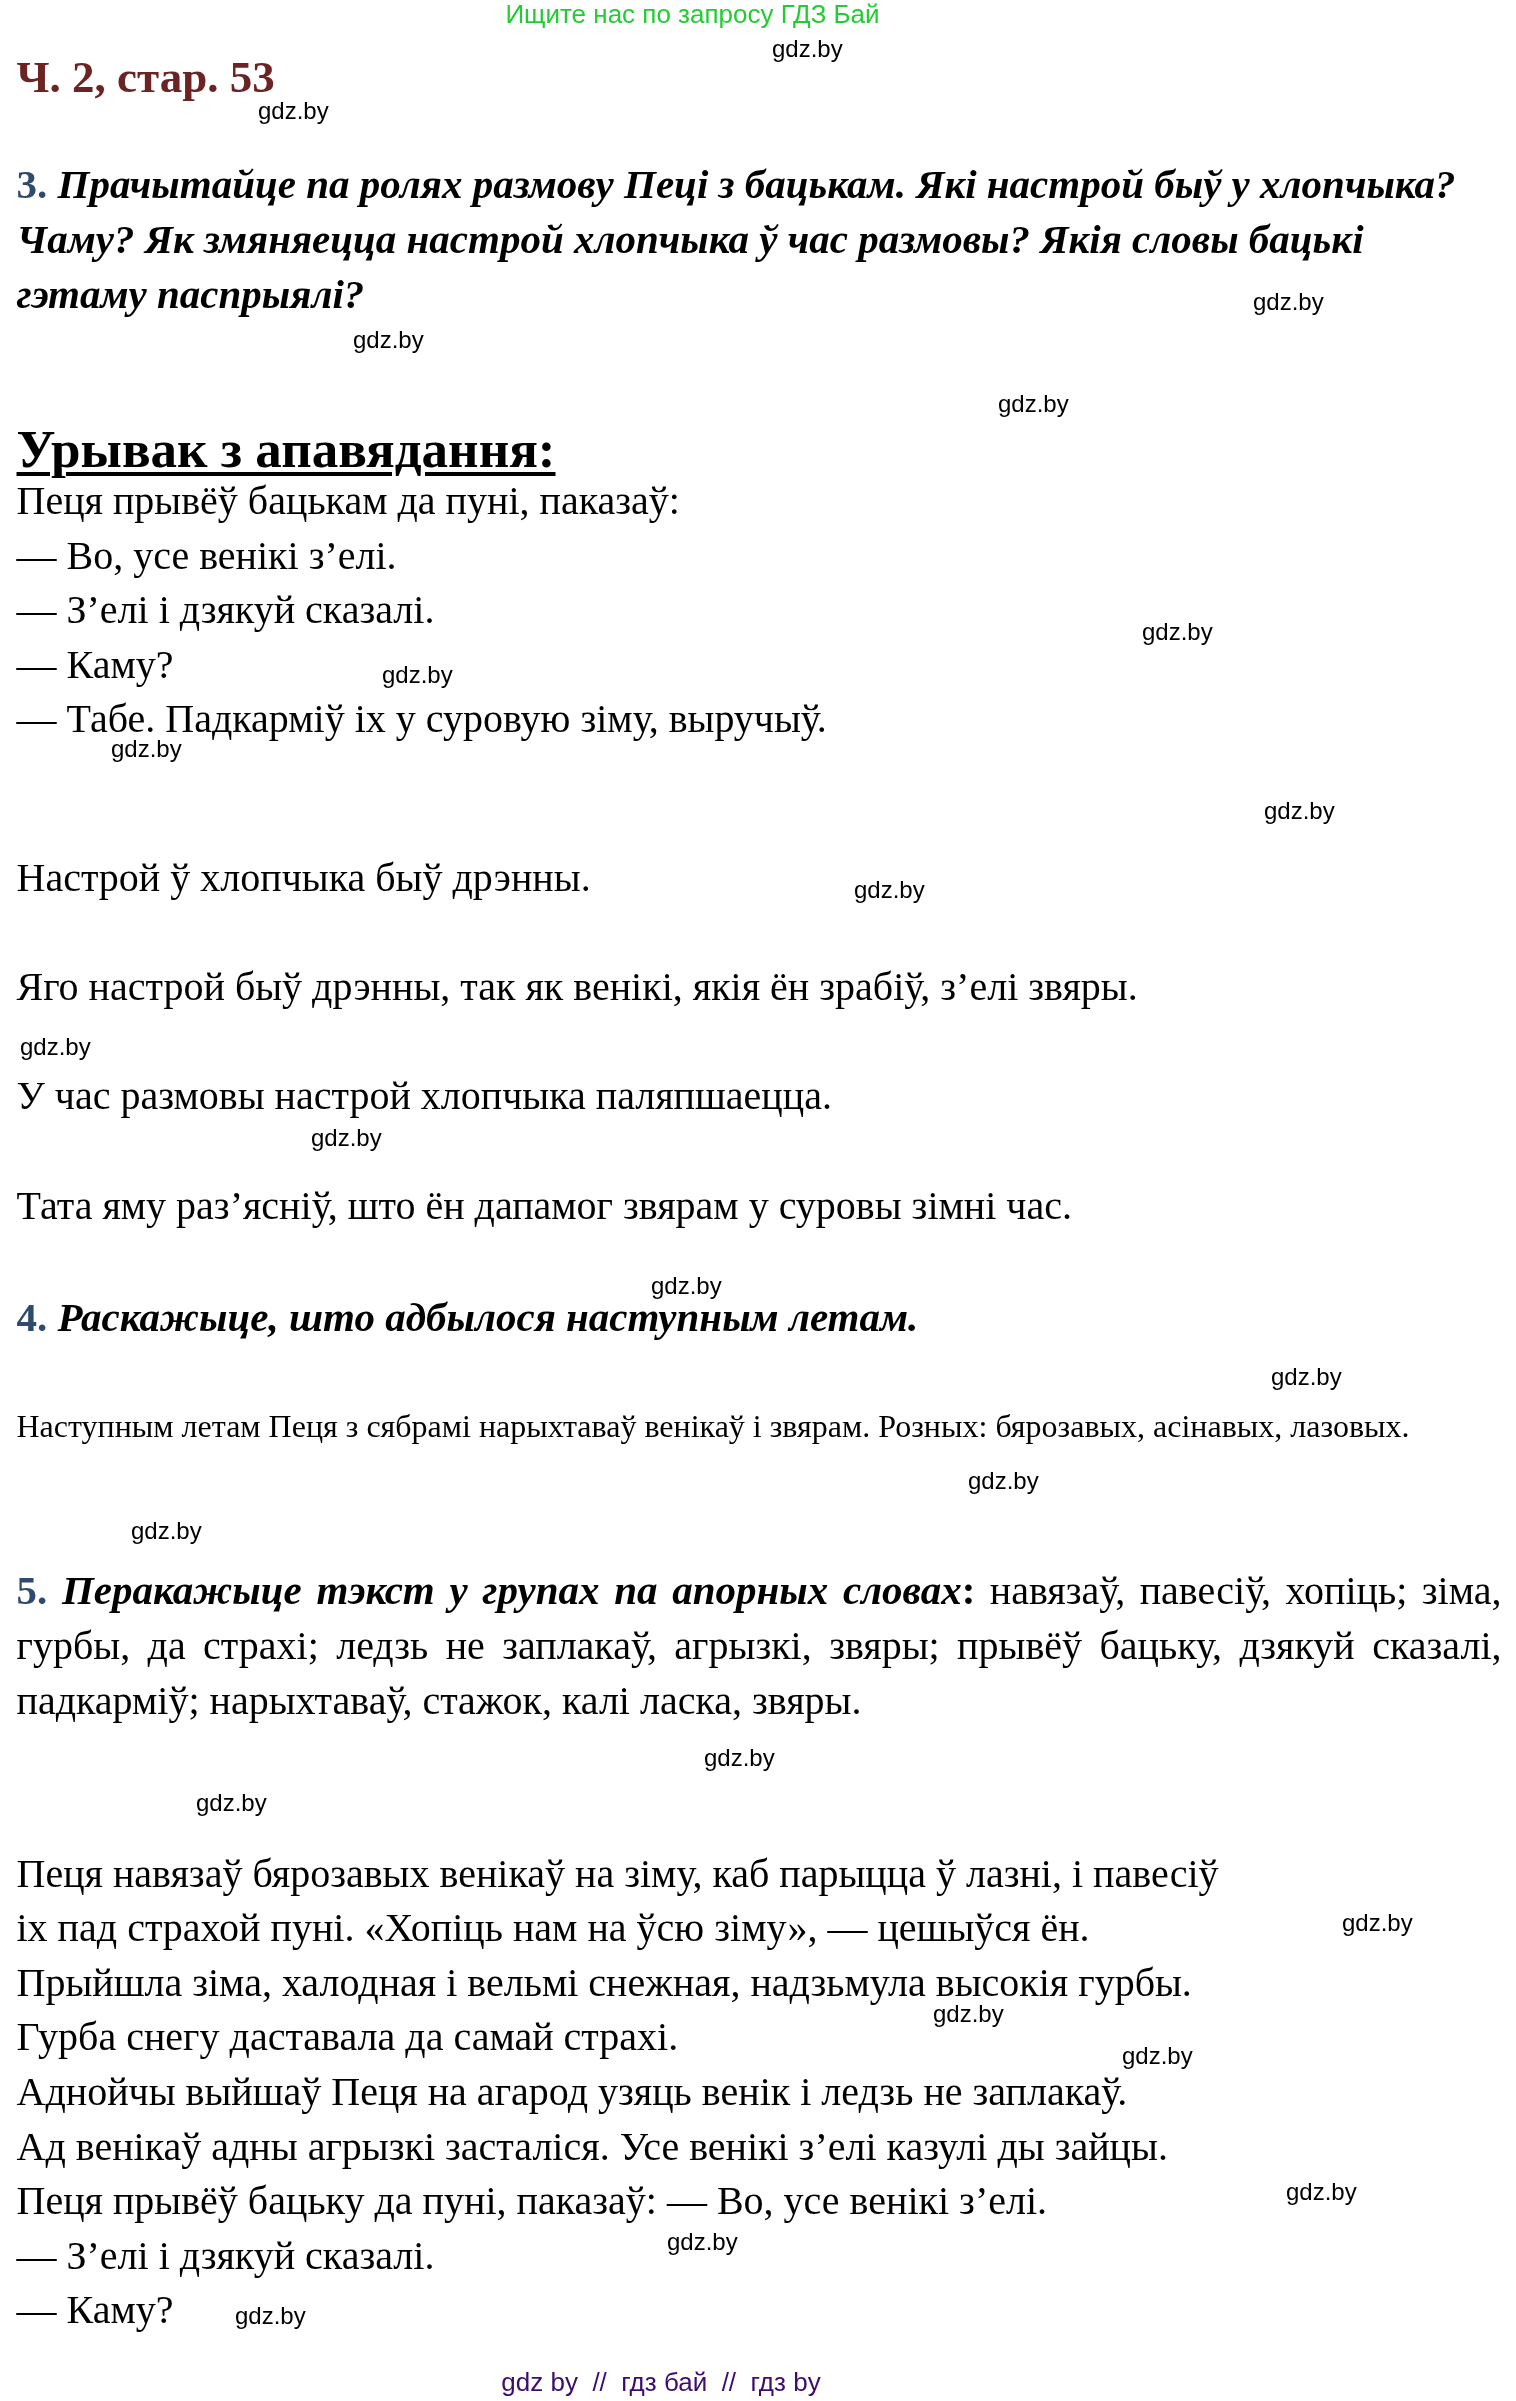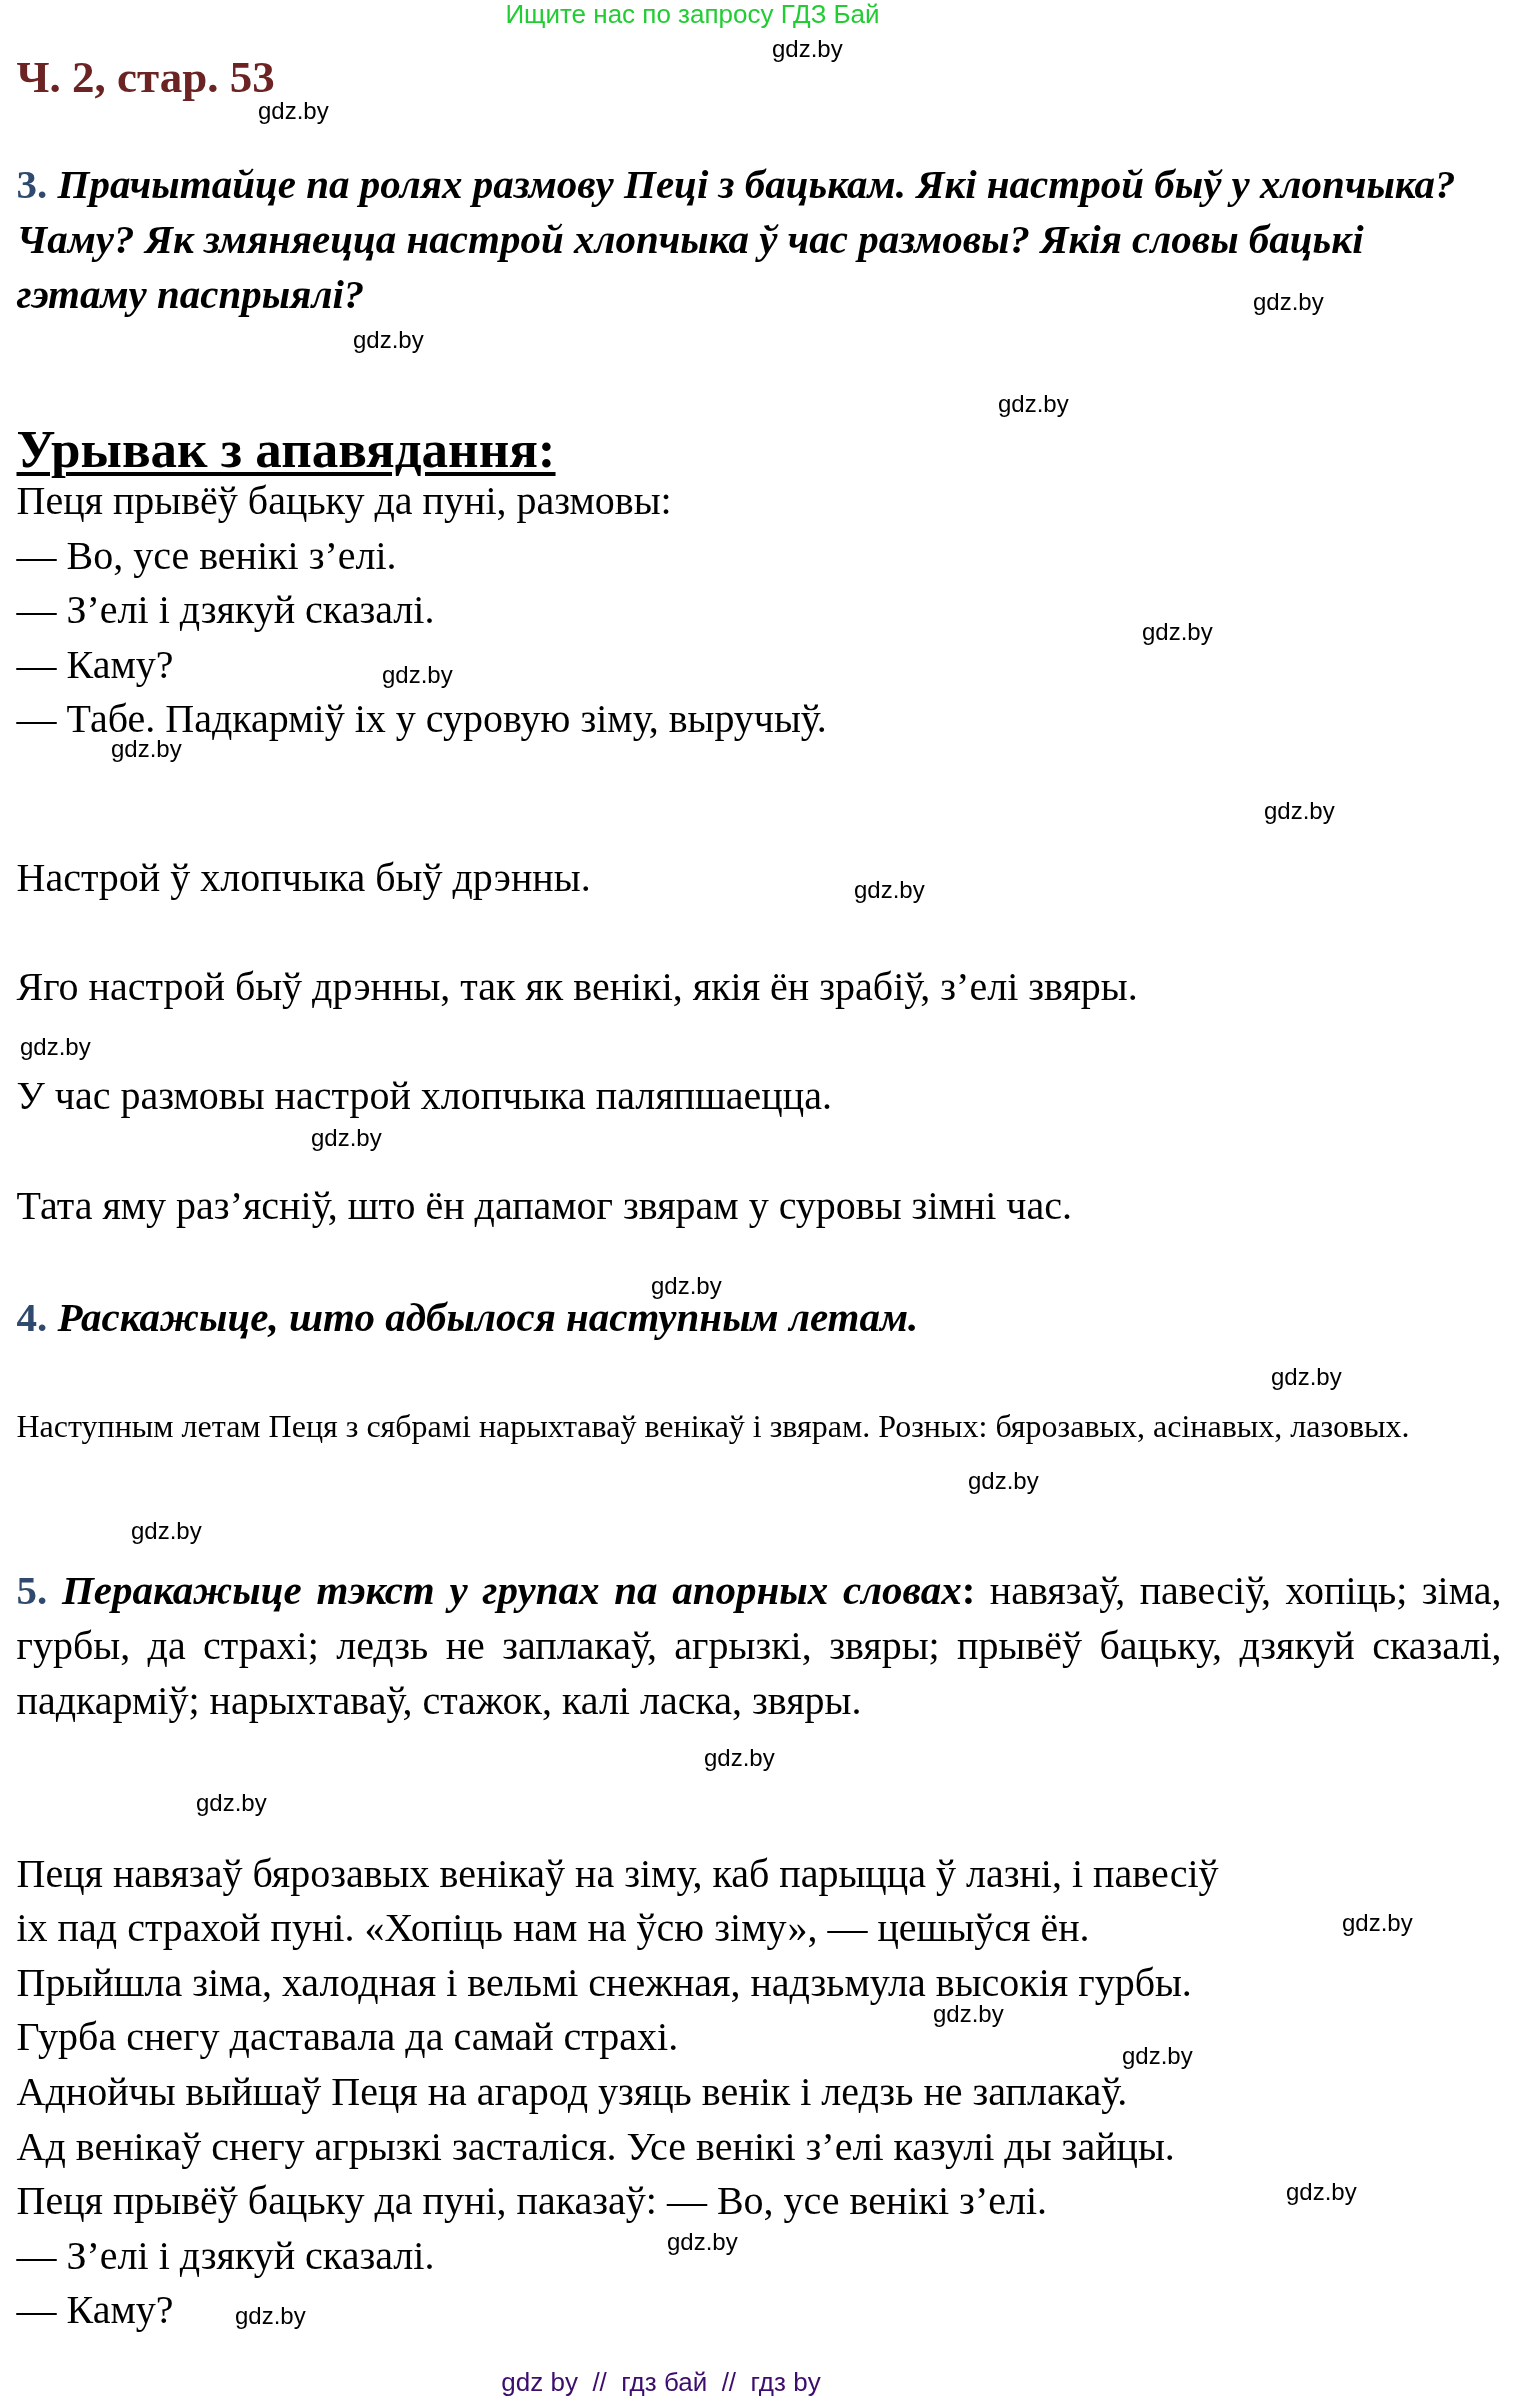--- a/index.html
+++ b/index.html
@@ -36,21 +36,21 @@
 
 <div class="abs page-title" style="color:#6b2323">Ч. 2, стар. 53</div>
 
 <div class="abs task" style="top:157px">
   <span class="task-num" style="color:#2f4a6e">3.</span>
   <span>Прачытайце па ролях размову Пеці з бацькам. Які настрой быў у хлопчыка? Чаму? Як змяняецца настрой хлопчыка ў час размовы? Якія словы бацькі гэтаму паспрыялі?</span>
 </div>
 
 <div class="abs excerpt-heading">Урывак з апавядання:</div>
 
-<div class="abs line" style="top:473px">Пеця прывёў бацьку да пуні, размовы:</div>
+<div class="abs line" style="top:473px">Пеця прывёў бацькам да пуні, паказаў:</div>
 <div class="abs line" style="top:528px">— Во, усе венікі з’елі.</div>
 <div class="abs line" style="top:582px">— З’елі і дзякуй сказалі.</div>
 <div class="abs line" style="top:637px">— Каму?</div>
 <div class="abs line" style="top:691px">— Табе. Падкарміў іх у суровую зіму, выручыў.</div>
 
 <div class="abs line" style="top:850px">Настрой ў хлопчыка быў дрэнны.</div>
 <div class="abs line" style="top:959px">Яго настрой быў дрэнны, так як венікі, якія ён зрабіў, з’елі звяры.</div>
 <div class="abs line" style="top:1068px">У час размовы настрой хлопчыка паляпшаецца.</div>
 <div class="abs line" style="top:1178px">Тата яму раз’ясніў, што ён дапамог звярам у суровы зімні час.</div>
 
@@ -63,21 +63,21 @@
 <div class="abs task" style="top:1563px; text-align: justify;">
   <span class="task-num" style="color:#2f4a6e">5.</span>
   <span>Перакажыце тэкст у групах па апорных словах</span><span class="keywords" style="font-weight:bold;font-style:normal">:</span><span class="keywords" style="font-size:40px"> навязаў, павесіў, хопіць; зіма, гурбы, да страхі; ледзь не заплакаў, агрызкі, звяры; прывёў бацьку, дзякуй сказалі, падкарміў; нарыхтаваў, стажок, калі ласка, звяры.</span>
 </div>
 
 <div class="abs line" style="top:1846px">Пеця навязаў бярозавых венікаў на зіму, каб парыцца ў лазні, і павесіў</div>
 <div class="abs line" style="top:1900px">іх пад страхой пуні. «Хопіць нам на ўсю зіму», — цешыўся ён.</div>
 <div class="abs line" style="top:1955px">Прыйшла зіма, халодная і вельмі снежная, надзьмула высокія  гурбы.</div>
 <div class="abs line" style="top:2009px">Гурба снегу даставала да самай страхі.</div>
 <div class="abs line" style="top:2064px">Аднойчы выйшаў Пеця на агарод узяць венік і ледзь не заплакаў.</div>
-<div class="abs line" style="top:2119px">Ад венікаў снегу агрызкі засталіся. Усе венікі з’елі казулі ды зайцы.</div>
+<div class="abs line" style="top:2119px">Ад венікаў адны агрызкі засталіся. Усе венікі з’елі казулі ды зайцы.</div>
 <div class="abs line" style="top:2173px">Пеця прывёў бацьку да пуні, паказаў: — Во, усе венікі з’елі.</div>
 <div class="abs line" style="top:2228px">— З’елі і дзякуй сказалі.</div>
 <div class="abs line" style="top:2282px">— Каму?</div>
 
 <div id="watermarks">
     <div class="abs wm" style="left: 772px; top: 36px;">gdz.by</div>
     <div class="abs wm" style="left: 258px; top: 98px;">gdz.by</div>
     <div class="abs wm" style="left: 1253px; top: 289px;">gdz.by</div>
     <div class="abs wm" style="left: 353px; top: 327px;">gdz.by</div>
     <div class="abs wm" style="left: 998px; top: 391px;">gdz.by</div>

